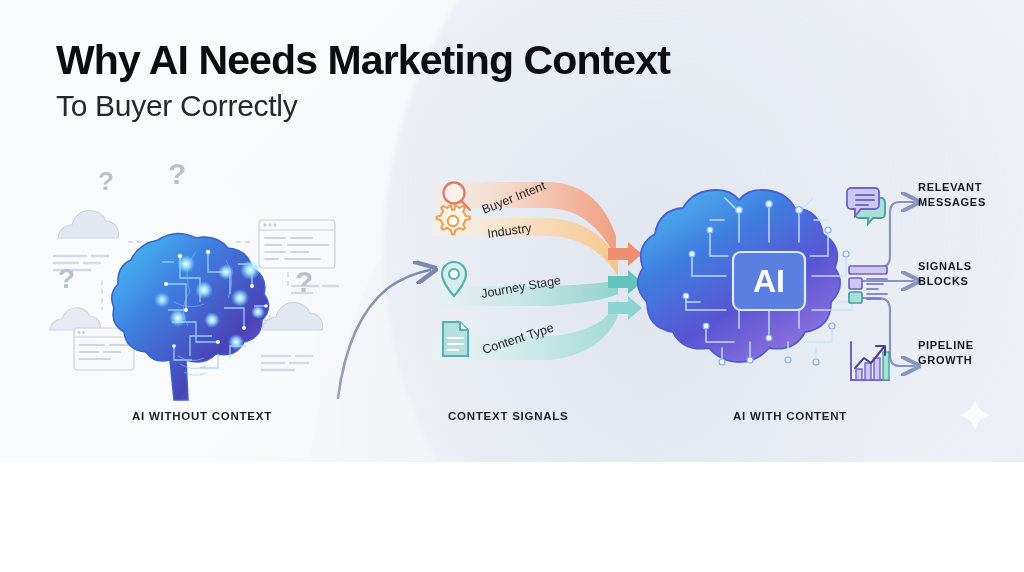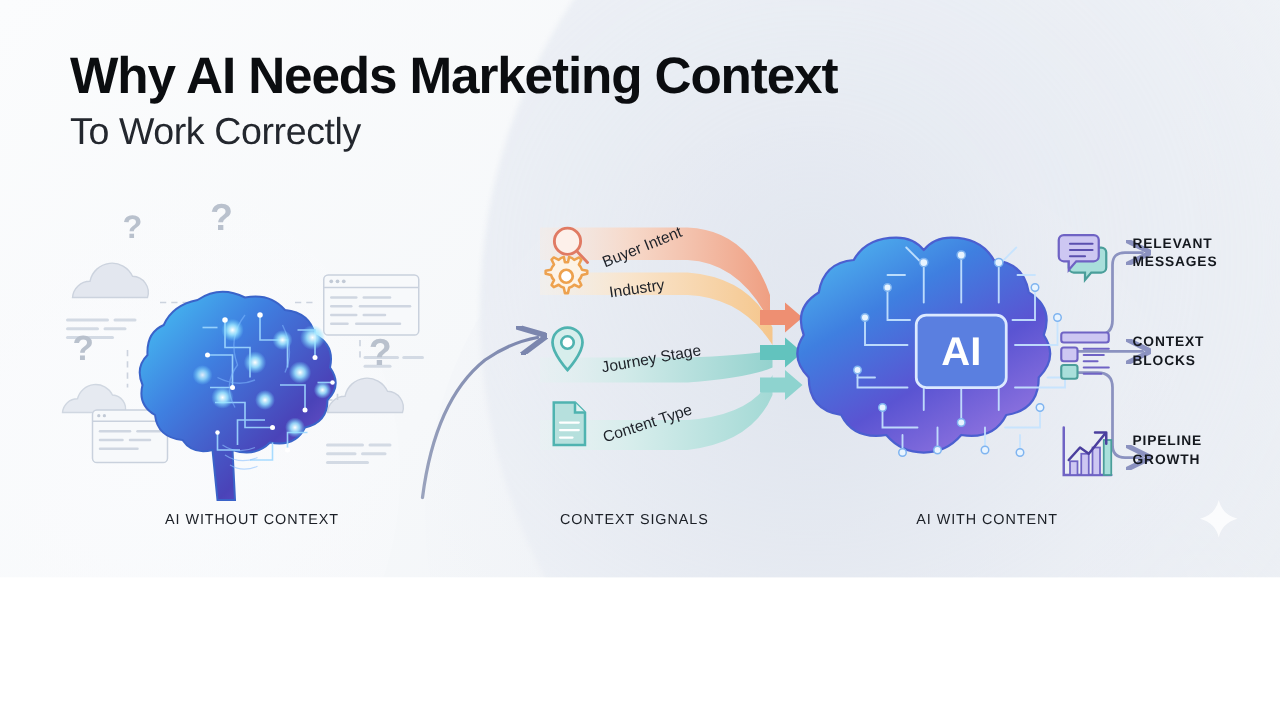--- a/index.html
+++ b/index.html
@@ -75,35 +75,34 @@
   .panel { position: absolute; z-index: 5; }
   #panel-left   { left: 40px;  top: 160px; width: 320px; height: 250px; }
   #panel-mid    { left: 432px; top: 176px; width: 220px; height: 210px; }
   #panel-right  { left: 640px; top: 176px; width: 370px; height: 215px; text-align: center; }
 
   .caption {
     position: absolute;
     top: 410px;
     z-index: 7;
     font-size: 11.5px;
-    font-weight: 400;
+    font-weight: 700;
     letter-spacing: 0.75px;
     color: #1b1f26;
     white-space: nowrap;
   }
   #caption-left  { left: 132px; }
   #caption-mid   { left: 448px; }
   #caption-right { left: 733px; }
 
   
   .out-row {
     position: absolute;
     display: flex;
-    align-items: center;
-    gap: 15px;
+    gap: 27px;
     z-index: 7;
   }
   #out-0 { left: 845px; top: 180px; }
   #out-1 { left: 845px; top: 259px; }
   #out-2 { left: 845px; top: 338px; }
   .out-icon { width: 46px; height: 46px; flex: 0 0 46px; }
   .out-label {
     font-size: 11px;
     font-weight: 700;
     letter-spacing: 0.7px;
@@ -131,21 +130,21 @@
 <body>
 
 <div id="canvas">
 
   <div class="bg-blob" id="blob-main"></div>
   <div class="bg-blob" id="blob-soft"></div>
   <div class="bg-blob" id="blob-left"></div>
 
   <div id="heading">
     <div id="title">Why AI Needs Marketing Context</div>
-    <div id="subtitle">To Work Correctly</div>
+    <div id="subtitle">To Buyer Correctly</div>
   </div>
 
   <div class="panel" id="panel-left">
     <svg width="320" height="250" viewBox="0 0 320 250">
       <defs>
         <linearGradient id="brainDull" x1="0" y1="0" x2="1" y2="1">
           <stop offset="0%" stop-color="#46c8f5"></stop>
           <stop offset="35%" stop-color="#3f7fe0"></stop>
           <stop offset="70%" stop-color="#4a43b8"></stop>
           <stop offset="100%" stop-color="#8b5cd6"></stop>
@@ -485,21 +484,21 @@
         <rect x="4" y="33" width="13" height="11" rx="2" fill="#a9dfdb" stroke="#4a9e9a" stroke-width="1.7"></rect>
         <g stroke="#6f63c4" stroke-width="1.7" stroke-linecap="round">
           <line x1="22" y1="20" x2="42" y2="20"></line>
           <line x1="22" y1="25" x2="38" y2="25"></line>
           <line x1="22" y1="30" x2="33" y2="30"></line>
           <line x1="22" y1="35" x2="42" y2="35"></line>
           <line x1="22" y1="40" x2="36" y2="40"></line>
         </g>
       </svg>
     </div>
-    <div class="out-label">CONTEXT
+    <div class="out-label">SIGNALS
 BLOCKS</div>
   </div>
 
   <div class="out-row" id="out-2">
     <div class="out-icon">
       <svg width="46" height="46" viewBox="0 0 46 46">
         <path d="M6 4 L6 42 L44 42" fill="none" stroke="#6f63c4" stroke-width="2" stroke-linecap="round"></path>
         <rect x="11" y="31" width="6" height="11" fill="#cdc7f2" stroke="#6f63c4" stroke-width="1.4"></rect>
         <rect x="20" y="25" width="6" height="17" fill="#cdc7f2" stroke="#6f63c4" stroke-width="1.4"></rect>
         <rect x="29" y="20" width="6" height="22" fill="#cdc7f2" stroke="#6f63c4" stroke-width="1.4"></rect>

